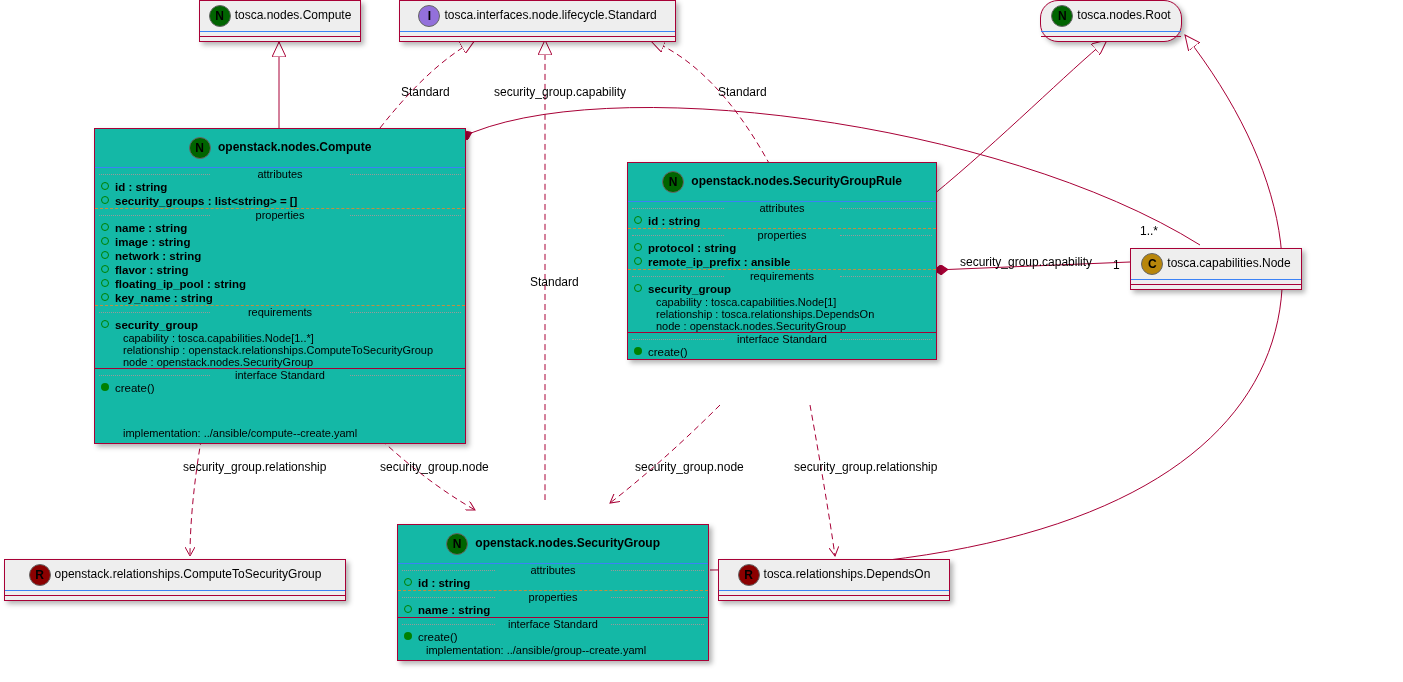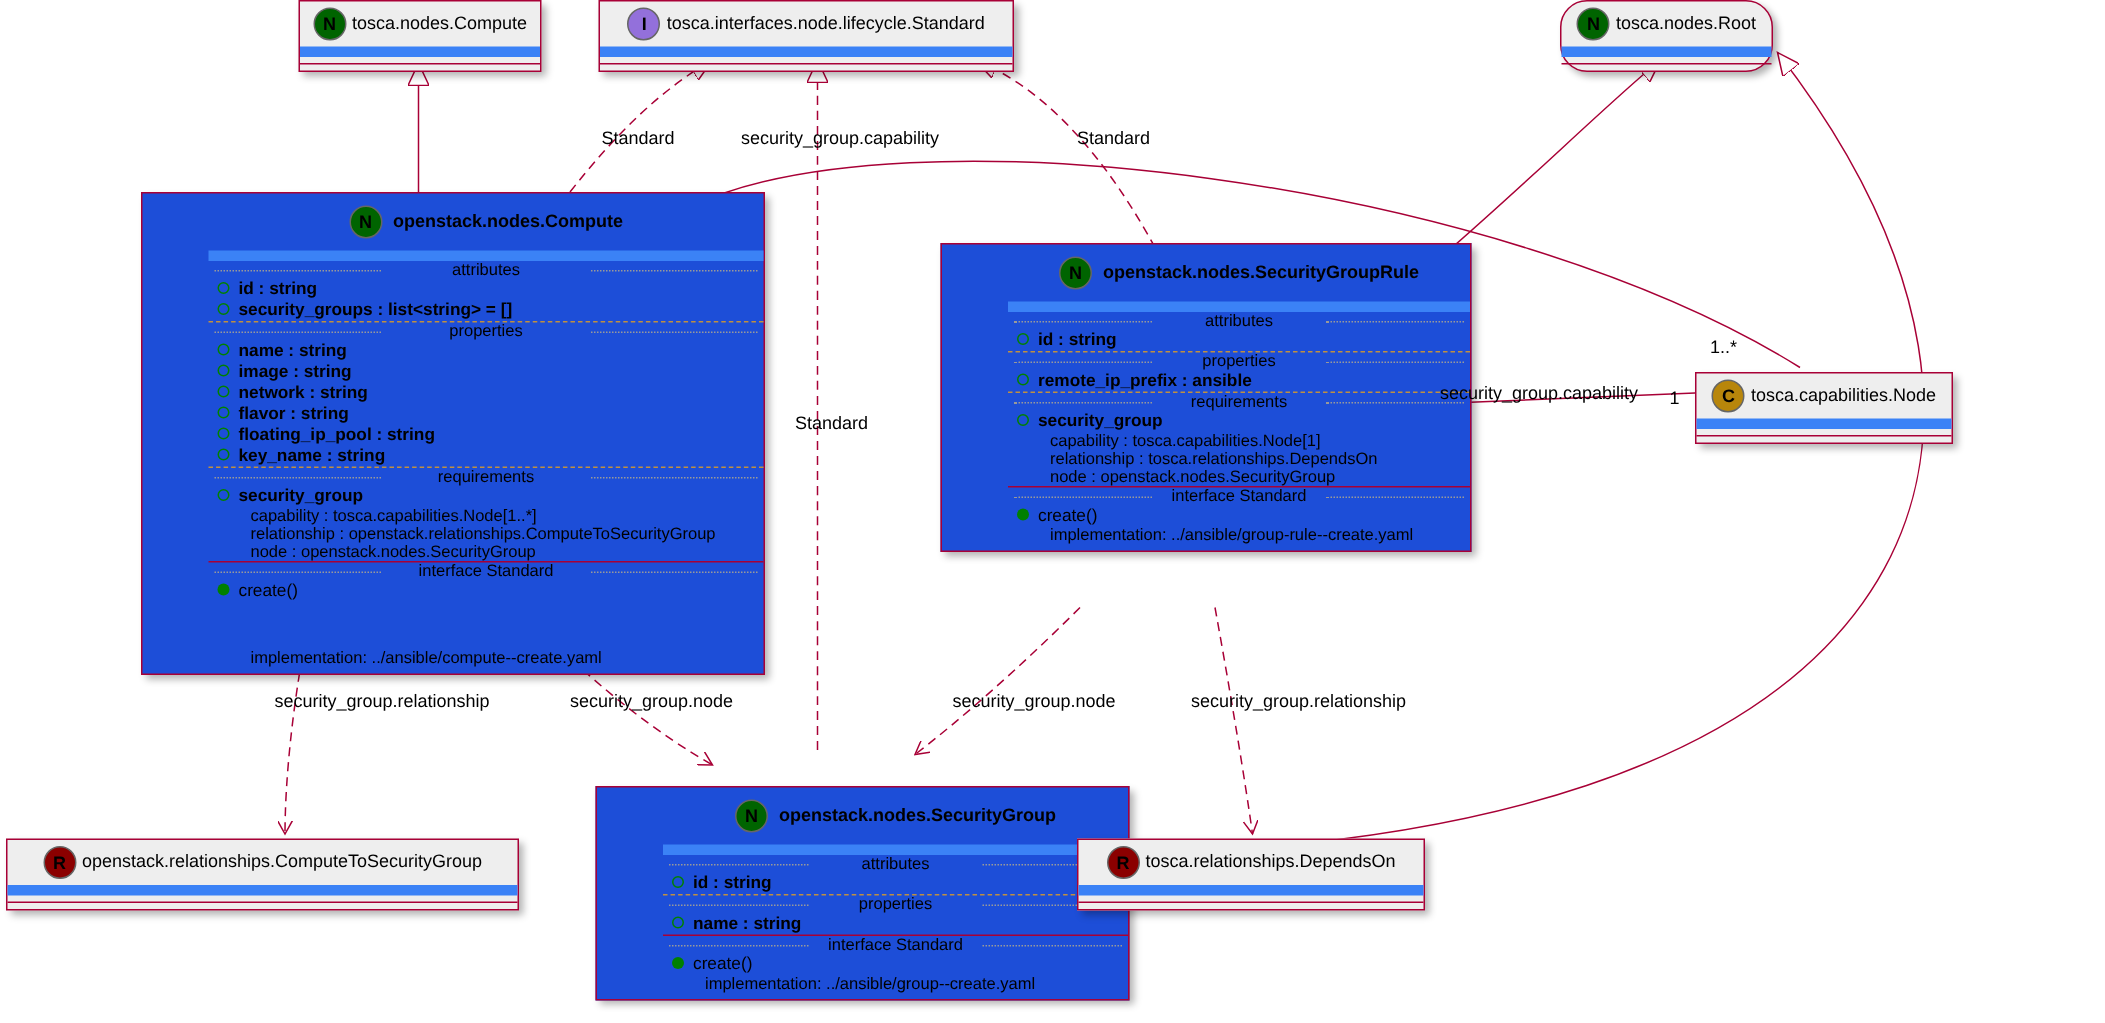--- a/index.html
+++ b/index.html
@@ -16,28 +16,27 @@
   }
   .box {
     position: absolute;
     box-shadow: 3px 3px 5px rgba(0,0,0,0.3);
   }
   .gray-box {
     background: #eee;
     border: 1px solid #a80036;
   }
   .yellow-box {
-    background: #1d4ed8;
+    background: #14b8a6;
     border: 1.5px solid #a80036;
-    padding-left: 44px;
   }
   .box-title {
     text-align: center;
     padding: 4px 8px;
-    border-bottom: 7px solid #3b82f6;
+    border-bottom: 1px solid #3b82f6;
     font-weight: normal;
   }
   .yellow-box .box-title {
     font-weight: bold;
   }
   .box-sub {
     border-bottom: 1px solid #a80036;
     height: 4px;
   }
   .box-sub2 {
@@ -199,30 +198,30 @@
   <div class="section-label">interface Standard</div>
   <div class="member"><span class="vis pub-fill"></span><span>create()</span></div>
   <div class="sub-member" style="padding-bottom:4px;margin-top:32px;">implementation: ../ansible/compute--create.yaml</div>
 </div>
 
 <div class="box yellow-box" style="left:627px; top:162px; width:308px;">
   <div class="box-title" style="padding:8px;"><span class="stereotype-circle circ-N">N</span>&nbsp;<span>openstack.nodes.SecurityGroupRule</span></div>
   <div class="section-label">attributes</div>
   <div class="member"><span class="vis pub-open"></span><b>id : string</b></div>
   <div class="section-label section-dash">properties</div>
+  <div class="member"><span class="vis pub-open"></span><b>protocol : string</b></div>
   <div class="member"><span class="vis pub-open"></span><b>remote_ip_prefix : ansible</b></div>
   <div class="section-label section-dash">requirements</div>
   <div class="member"><span class="vis pub-open"></span><b>security_group</b></div>
   <div class="sub-member">capability : tosca.capabilities.Node[1]</div>
   <div class="sub-member">relationship : tosca.relationships.DependsOn</div>
   <div class="sub-member">node : openstack.nodes.SecurityGroup</div>
   <div style="border-top:1px solid #a80036;"></div>
   <div class="section-label">interface Standard</div>
   <div class="member"><span class="vis pub-fill"></span><span>create()</span></div>
-  <div class="sub-member" style="padding-bottom:4px;">implementation: ../ansible/group-rule--create.yaml</div>
 </div>
 
 <div class="box yellow-box" style="left:397px; top:524px; width:310px;">
   <div class="box-title" style="padding:8px;"><span class="stereotype-circle circ-N">N</span>&nbsp;<span>openstack.nodes.SecurityGroup</span></div>
   <div class="section-label">attributes</div>
   <div class="member"><span class="vis pub-open"></span><b>id : string</b></div>
   <div class="section-label section-dash">properties</div>
   <div class="member"><span class="vis pub-open"></span><b>name : string</b></div>
   <div style="border-top:1px solid #a80036;"></div>
   <div class="section-label">interface Standard</div>

